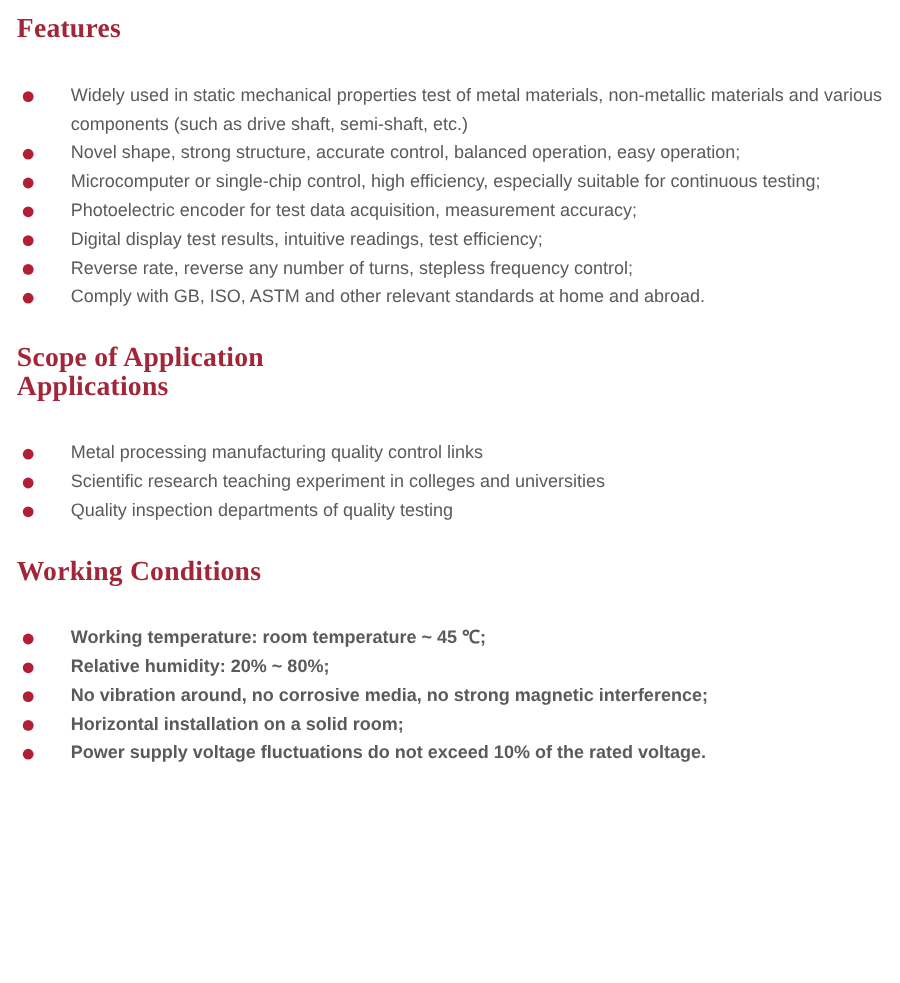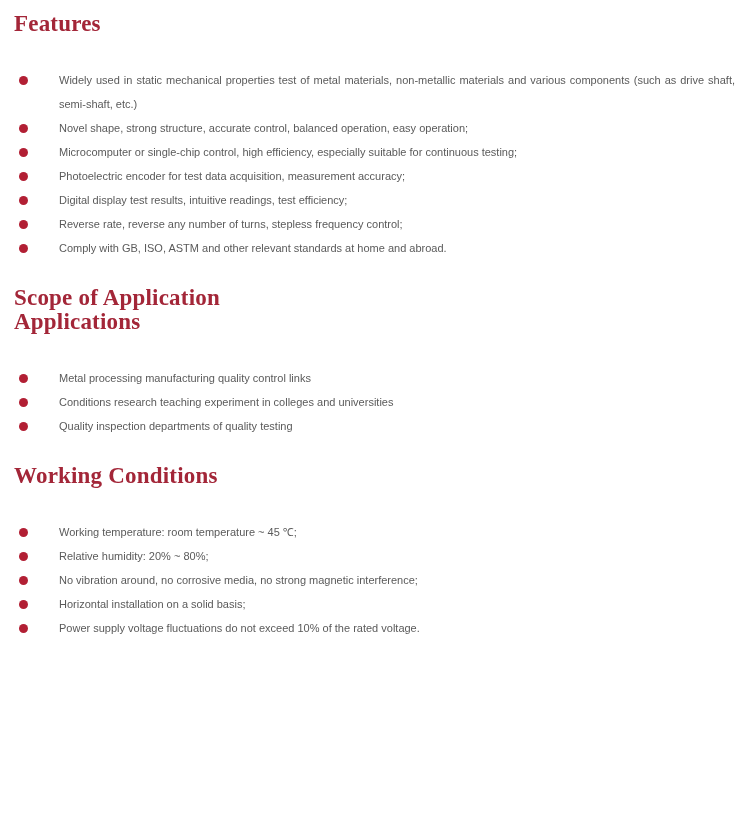--- a/index.html
+++ b/index.html
@@ -33,35 +33,35 @@
     letter-spacing:0.2px;
   }
   .bullet-list{
     list-style:none;
     margin:32px 0 26px 0;
     padding:0;
   }
   .bullet-list li{
     position:relative;
     padding-left:45px;
-    font-size:11px;
+    font-size:15px;
     line-height:24px;
     color:var(--text);
     text-align:justify;
   }
   .bullet{
     position:absolute;
     left:5px;
     top:8px;
     width:9px;
     height:9px;
     border-radius:50%;
     background:var(--bullet);
   }
-  section:last-child .bullet-list{margin-bottom:0;}
+  section:last-child .bullet-list{margin-bottom:0;font-weight:bold;}
 </style>
 </head>
 <body>
 
 <div class="page">
 
   <section>
     <h2 class="section-title">Features</h2>
     <ul class="bullet-list">
       <li>
@@ -101,21 +101,21 @@
 
   <section>
     <h2 class="section-title">Applications</h2>
     <ul class="bullet-list">
       <li>
         <span class="bullet"></span>
         <span>Metal processing manufacturing quality control links</span>
       </li>
       <li>
         <span class="bullet"></span>
-        <span>Conditions research teaching experiment in colleges and universities</span>
+        <span>Scientific research teaching experiment in colleges and universities</span>
       </li>
       <li>
         <span class="bullet"></span>
         <span>Quality inspection departments of quality testing</span>
       </li>
     </ul>
   </section>
 
   <section>
     <h2 class="section-title">Working Conditions</h2>
@@ -127,21 +127,21 @@
       <li>
         <span class="bullet"></span>
         <span>Relative humidity: 20% ~ 80%;</span>
       </li>
       <li>
         <span class="bullet"></span>
         <span>No vibration around, no corrosive media, no strong magnetic interference;</span>
       </li>
       <li>
         <span class="bullet"></span>
-        <span>Horizontal installation on a solid basis;</span>
+        <span>Horizontal installation on a solid room;</span>
       </li>
       <li>
         <span class="bullet"></span>
         <span>Power supply voltage fluctuations do not exceed 10% of the rated voltage.</span>
       </li>
     </ul>
   </section>
 
 </div>
 

